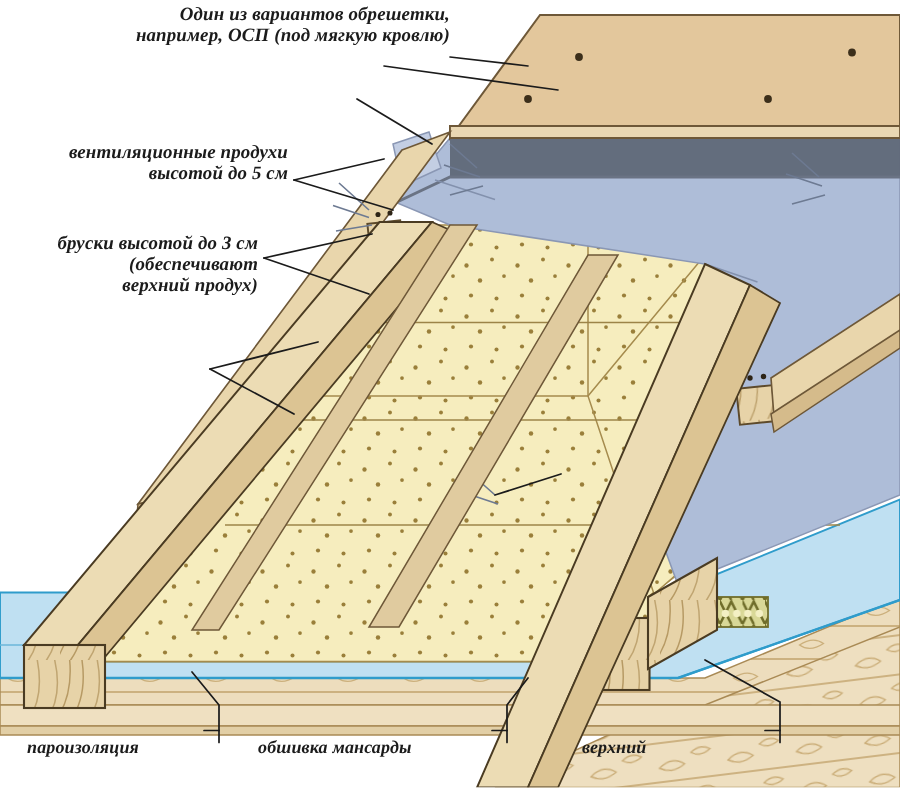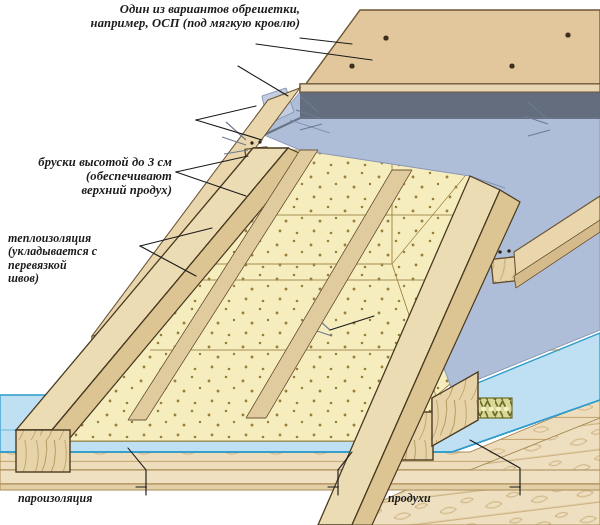--- a/index.html
+++ b/index.html
@@ -238,28 +238,27 @@
       <path d="M338 487 L338 470 L352 452"></path>
       <path d="M520 495 L520 487 L510 487"></path>
       <path d="M520 487 L520 468 L470 440"></path>
     </g>
   </svg>
 
   <div class="lbl r s13" style="left:10px;top:2px;width:290px;">Один из вариантов обрешетки,
 например, ОСП (под мягкую кровлю)</div>
 
 
+  <div class="lbl r s13" style="left:0px;top:94px;width:192px;">вентиляционные продухи
+высотой до 5 см</div>
 
   <div class="lbl r s13" style="left:0px;top:155px;width:172px;">бруски высотой до 3 см
 (обеспечивают
 верхний продух)</div>
 
-  <div class="lbl l s12" style="left:8px;top:232px;width:135px;">теплоизоляция
-(укладывается с
-перевязкой
-швов)</div>
 
   <div class="lbl c s12" style="left:18px;top:492px;width:120px;">пароизоляция</div>
 
-
-  <div class="lbl c s12" style="left:388px;top:492px;width:126px;">продухи</div>
+  <div class="lbl c s12" style="left:172px;top:492px;width:160px;">обшивка мансарды</div>
+
+  <div class="lbl c s12" style="left:388px;top:492px;width:126px;">верхний</div>
 
 </div>
 
 </body></html>

